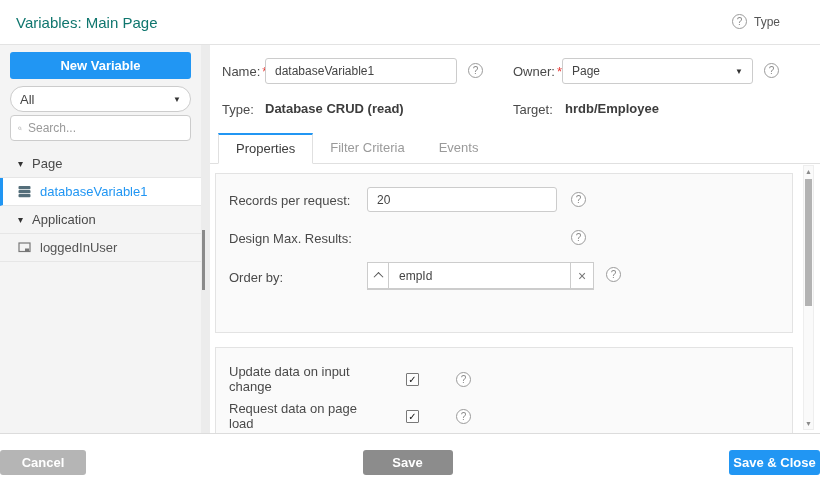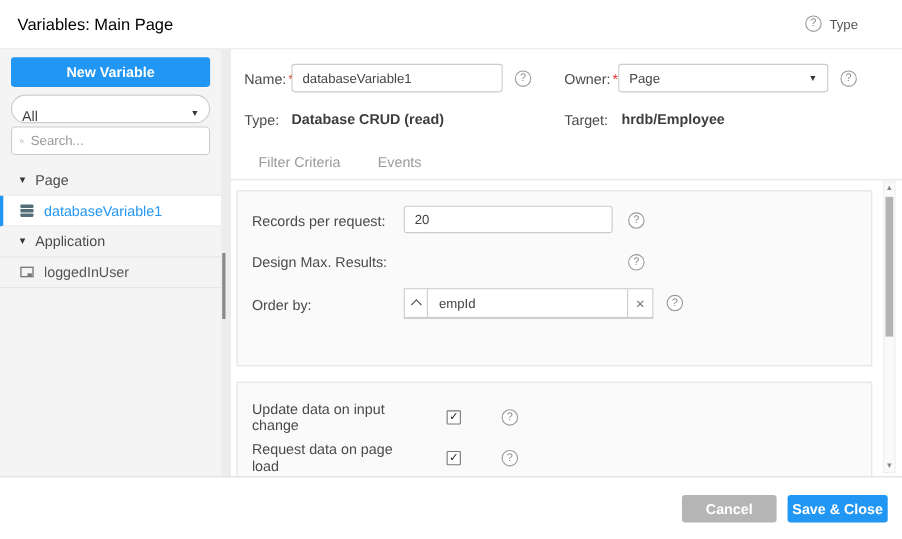--- a/index.html
+++ b/index.html
@@ -3,35 +3,35 @@
 <meta charset="utf-8">
 <style>
   * { margin:0; padding:0; box-sizing:border-box; }
   html,body { width:820px; height:490px; overflow:hidden; background:#fff;
     font-family:"Liberation Sans","DejaVu Sans",sans-serif; font-size:13px; color:#4a4a4a; }
   .app { position:relative; width:820px; height:490px; background:#fff; }
 
   
   .header { position:absolute; top:0; left:0; width:820px; height:45px;
     background:#fff; border-bottom:1px solid #e3e3e3; }
-  .header .title { position:absolute; left:16px; top:14px; font-size:15px; color:#000000; }
+  .header .title { position:absolute; left:16px; top:14px; font-size:15px; color:#0f766e; }
   .header .help { position:absolute; right:40px; top:14px; display:flex; align-items:center; gap:7px;
     color:#555; font-size:12px; cursor:pointer; }
   .qcircle { display:inline-flex; width:15px; height:15px; border:1px solid #9b9b9b; border-radius:50%;
     color:#8a8a8a; font-size:10px; align-items:center; justify-content:center; background:#fff; flex:0 0 auto; }
 
   
   .content { position:absolute; top:45px; left:0; width:820px; height:388px; background:#ececec; }
 
   
   .sidebar { position:absolute; top:0; left:0; width:201px; height:388px; background:#f4f4f4; overflow:hidden; }
   .sb-btn { position:absolute; top:7px; left:10px; width:181px; height:27px; background:#2196f3;
     color:#fff; font-weight:bold; font-size:13px; border:none; border-radius:3px; cursor:pointer; }
   .sb-select { position:absolute; top:41px; left:10px; width:181px; height:26px; background:#fff;
-    border:1px solid #ccc; border-radius:13px; display:flex; align-items:flex-start; padding:11px 9px;
+    border:1px solid #ccc; border-radius:13px; display:flex; align-items:center; padding:0 9px;
     color:#444; cursor:pointer; justify-content:space-between; }
   .sb-select .arr { font-size:8px; color:#333; }
   .sb-search { position:absolute; top:70px; left:10px; width:181px; height:26px; background:#fff;
     border:1px solid #ccc; border-radius:4px; display:flex; align-items:center; padding:0 7px; gap:6px; }
   .sb-search input { border:none; outline:none; flex:1; font-size:12px; color:#444;
     font-family:inherit; background:transparent; }
   .sb-search input::placeholder { color:#9a9a9a; }
   .tree { position:absolute; top:105px; left:0; right:0; }
   .trow { height:28px; display:flex; align-items:center; padding-left:18px; gap:9px;
     border-bottom:1px solid #e6e6e6; cursor:pointer; color:#4a4a4a; }
@@ -95,22 +95,22 @@
   
   .vscroll { position:absolute; right:6px; top:120px; bottom:3px; width:11px; background:#fafafa;
     border:1px solid #eee; }
   .varrow { position:absolute; left:0; width:9px; text-align:center; font-size:7px; color:#8a8a8a; cursor:pointer; }
   .varrow.up { top:2px; }
   .varrow.down { bottom:2px; }
   .vthumb { position:absolute; left:1px; top:13px; width:7px; height:127px; background:#b3b3b3; cursor:pointer; }
 
   
   .footer { position:absolute; top:433px; left:0; width:820px; height:57px; background:#fff;
-    border-top:1px solid #dcdcdc; display:flex; align-items:center; justify-content:flex-end;
-    gap:10px; padding-right:13px; }
+    border-top:1px solid #dcdcdc; display:flex; align-items:center; justify-content:space-between;
+    gap:10px; padding-right:0; }
   .fbtn { height:25px; border:none; border-radius:3px; color:#fff; font-weight:bold; font-size:13px;
     font-family:inherit; cursor:pointer; }
   .fbtn.cancel { width:86px; background:#b5b5b5; }
   .fbtn.save { width:90px; background:#8c8c8c; }
   .fbtn.saveclose { width:91px; background:#2196f3; }
 </style>
 </head>
 <body>
 
 <div class="app">
@@ -186,20 +186,21 @@
       <span class="hq" style="left:554px; top:17px;">
         <span class="qcircle">?</span>
       </span>
 
       <span class="flabel" style="left:12px; top:57px;">Type:</span>
       <span class="fvalue" style="left:55px; top:56px;">Database CRUD (read)</span>
       <span class="flabel" style="left:303px; top:57px;">Target:</span>
       <span class="fvalue" style="left:355px; top:56px;">hrdb/Employee</span>
 
       <div class="tabs">
+        <div class="tab active">Properties</div>
         <div class="tab">Filter Criteria</div>
         <div class="tab">Events</div>
       </div>
 
       <div class="card card1">
         <span class="flabel" style="left:13px; top:19px;">Records per request:</span>
         <input class="tinput" style="left: 151px; top: 13px; width: 190px; height: 25px;" value="20">
         <span class="hq" style="left:355px; top:17px;">
           <span class="qcircle">?</span>
         </span>
@@ -251,16 +252,17 @@
         <div class="varrow up">▲</div>
         <div class="vthumb"></div>
         <div class="varrow down">▼</div>
       </div>
 
     </div>
   </div>
 
   <div class="footer">
     <button class="fbtn cancel">Cancel</button>
+    <button class="fbtn save">Save</button>
     <button class="fbtn saveclose">Save &amp; Close</button>
   </div>
 
 </div>
 
 </body></html>

